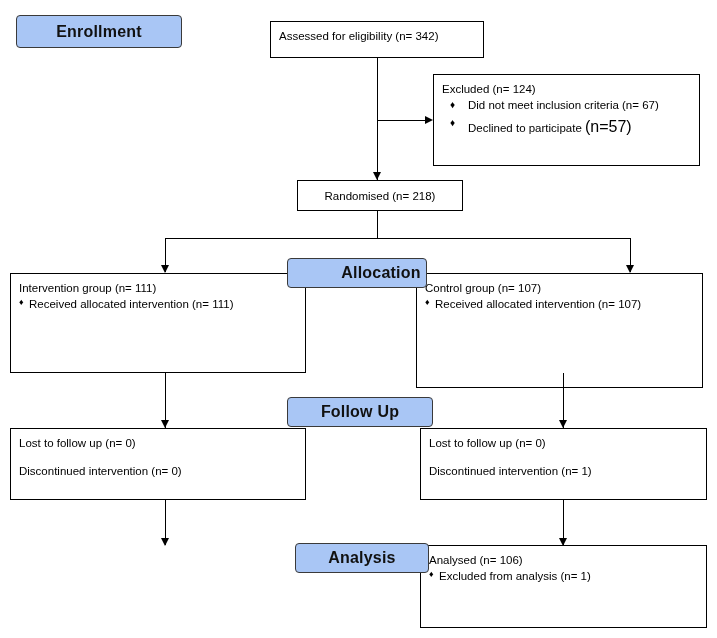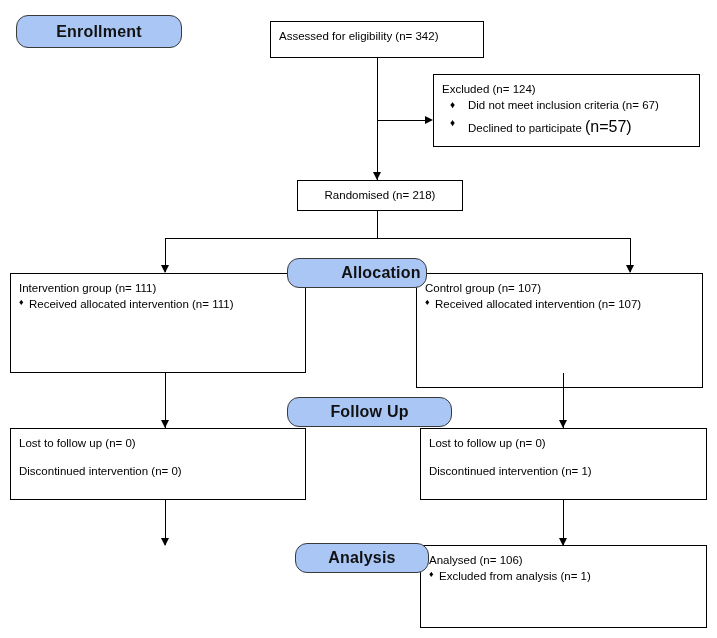--- a/index.html
+++ b/index.html
@@ -25,21 +25,21 @@
     box-sizing: border-box;
     padding: 7px 8px 6px 8px;
     font-size: 11.5px;
     line-height: 1.32;
     color: #000000;
   }
   .stage {
     position: absolute;
     background: #A9C6F5;
     border: 1.5px solid #3a3a3a;
-    border-radius: 12px;
+    border-radius: 4px;
     box-sizing: border-box;
     display: flex;
     align-items: center;
     justify-content: center;
     font-size: 16px;
     font-weight: bold;
     color: #111111;
     letter-spacing: 0.2px;
     z-index: 5;
   }
@@ -102,21 +102,21 @@
 <div id="canvas">
 
   <div class="stage" style="left:16px; top:15px; width:166px; height:33px;">
     <span>Enrollment</span>
   </div>
 
   <div class="stage" style="left:287px; top:258px; width:140px; height:30px;padding-left:48px;">
     <span>Allocation</span>
   </div>
 
-  <div class="stage" style="left:287px; top:397px; width:165px; height:30px;">
+  <div class="stage" style="left:287px; top:397px; width:146px; height:30px;">
     <span>Follow Up</span>
   </div>
 
   <div class="stage" style="left:295px; top:519px; width:134px; height:30px;margin-top:24px;">
     <span>Analysis</span>
   </div>
 
   <div class="line vline" style="left:377px; top:57px; height:123px;"></div>
 
   <div class="line hline" style="left:377px; top:120px; width:50px;"></div>
@@ -143,33 +143,33 @@
   <div class="line vline" style="left:165px; top:500px; height:45px;"></div>
   <div class="arrowhead arrow-down" style="left:160.5px; top:538px;"></div>
 
   <div class="line vline" style="left:563px; top:500px; height:45px;"></div>
   <div class="arrowhead arrow-down" style="left:558.5px; top:538px;"></div>
 
   <div class="box" style="left:270px; top:21px; width:214px; height:37px;">
     <span class="ttl">Assessed for eligibility (n= 342)</span>
   </div>
 
-  <div class="box" style="left:433px; top:74px; width:267px; height:73px;">
+  <div class="box" style="left:433px; top:74px; width:267px; height:92px;">
     <span class="ttl">Excluded (n= 124)</span>
     <ul class="bul indent">
       <li>
         <span>Did not meet inclusion criteria (n= 67)</span>
       </li>
       <li>
         <span>Declined to participate </span><span class="small">(n=57)</span>
       </li>
     </ul>
   </div>
 
-  <div class="box" style="left:297px; top:180px; width:166px; height:31px; display:flex; align-items:center; justify-content:center;">
+  <div class="box" style="left:297px; top:180px; width:166px; height:31px; display:flex; align-items:flex-end; justify-content:center;">
     <span class="ttl">Randomised (n= 218)</span>
   </div>
 
   <div class="box" style="left:10px; top:273px; width:296px; height:100px;">
     <span class="ttl">Intervention group (n= 111)</span>
     <ul class="bul">
       <li>Received allocated intervention (n= 111)</li>
     </ul>
   </div>
 

